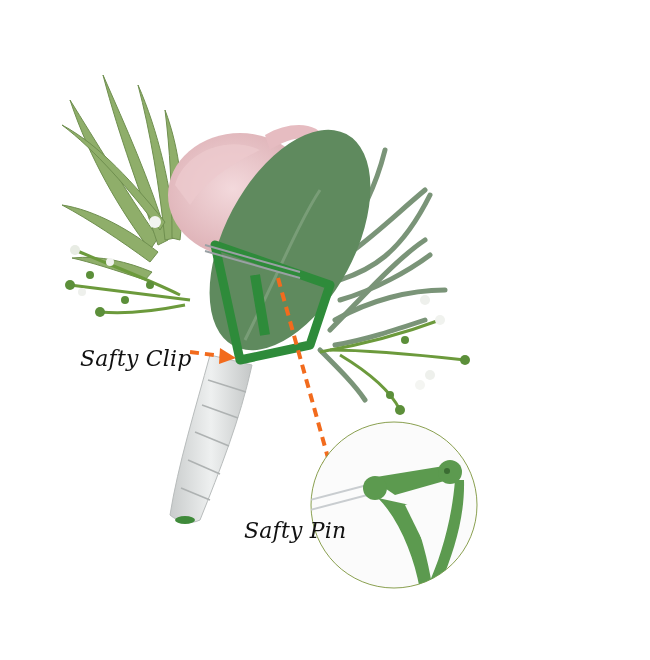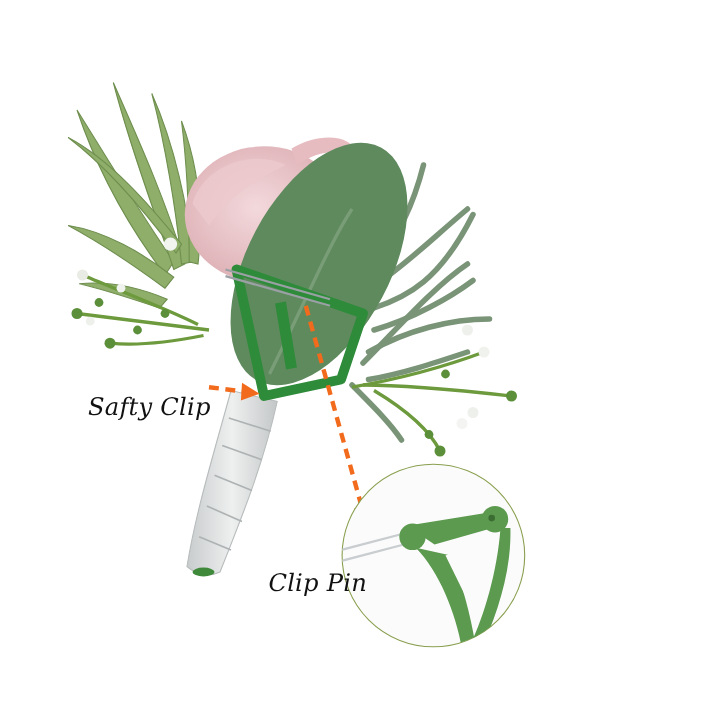--- a/index.html
+++ b/index.html
@@ -7,21 +7,21 @@
   .photo { position: absolute; left: 0; top: 0; width: 650px; height: 660px; }
   .label {
     position: absolute;
     font-family: "DejaVu Serif", "Liberation Serif", serif;
     font-style: italic;
     color: #111111;
     white-space: nowrap;
     letter-spacing: 0.2px;
   }
   .title-label { left: 406px; top: 70px; font-size: 24px; text-decoration: underline; text-underline-offset: 4px; text-decoration-thickness: 2px; }
-  .safety-label { left: 80px; top: 358px; font-size: 22px; }
+  .safety-label { left: 80px; top: 346px; font-size: 22px; }
   .pin-label { left: 244px; top: 518px; font-size: 22px; }
 </style>
 </head>
 <body>
 
 <div class="canvas">
   <svg class="photo" viewBox="0 0 650 660" xmlns="http://www.w3.org/2000/svg">
     <defs>
       <clipPath id="insetClip">
           <circle cx="394" cy="505" r="83"></circle>
@@ -141,14 +141,14 @@
         <circle cx="450" cy="472" r="12" fill="#5c9a4f"></circle>
         <circle cx="447" cy="471" r="3" fill="#3b6d33"></circle>
         <path d="M378,498 C400,520 415,560 420,590 L432,585 C428,560 420,530 410,505 Z" fill="#5c9a4f"></path>
         <path d="M455,480 C452,520 440,560 428,585 L440,585 C455,550 465,515 464,480 Z" fill="#5c9a4f"></path>
         <path d="M405,505 L445,490 L432,560 Z" fill="#fbfbfb"></path>
       </g>
     </g>
   </svg>
 
   <div class="label safety-label">Safty Clip</div>
-  <div class="label pin-label">Clip Pin</div>
+  <div class="label pin-label">Safty Pin</div>
 </div>
 
 </body></html>

